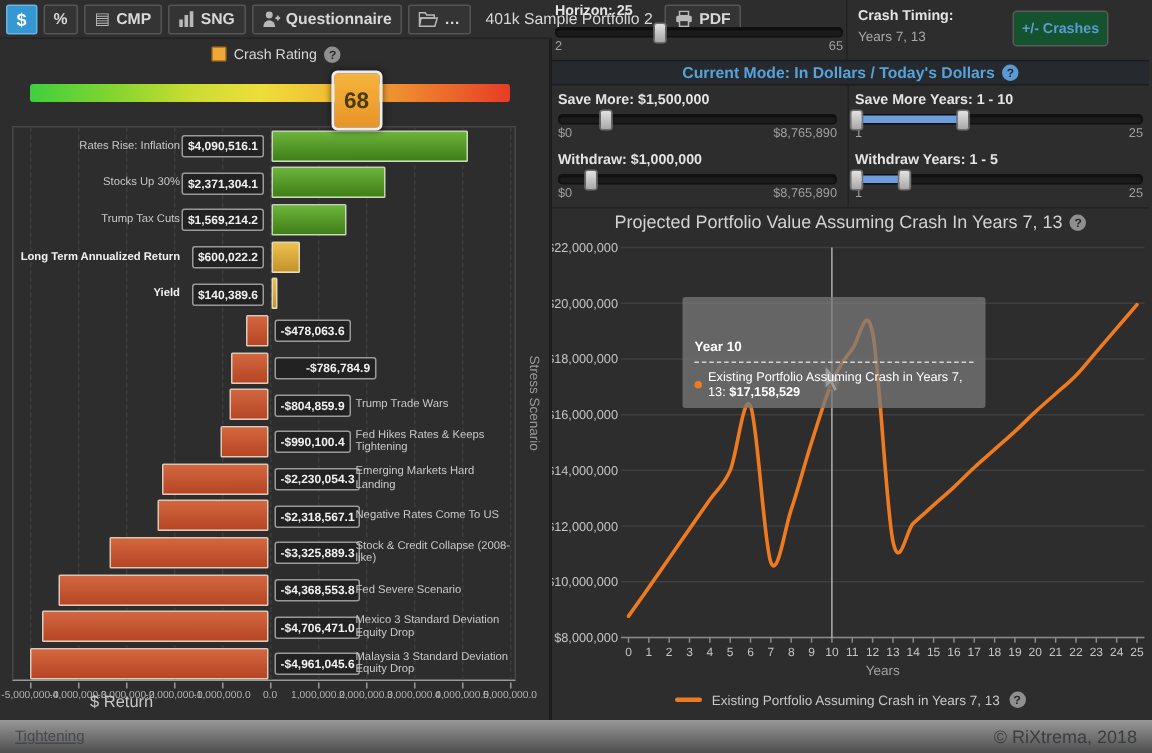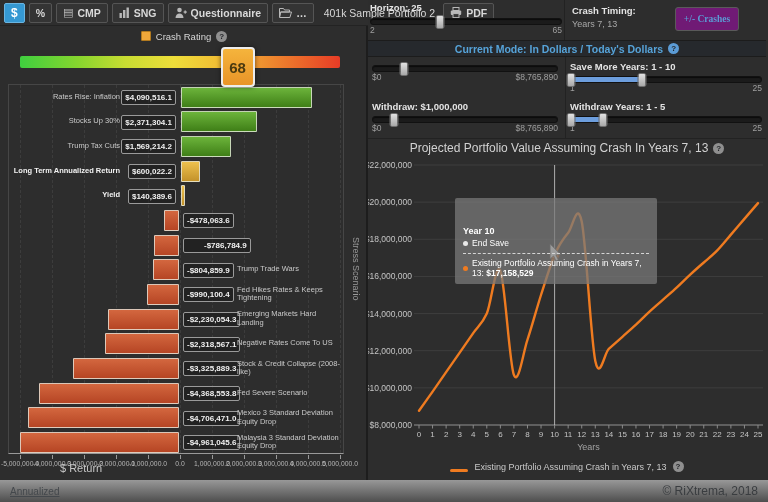--- a/index.html
+++ b/index.html
@@ -62,39 +62,39 @@
   .ctl-label { font-size:9.5px; color:#e4e4e4; font-weight:bold; white-space:nowrap; }
   .minmax { display:flex; justify-content:space-between; font-size:8.5px; color:#9f9f9f; }
   .track { position:relative; height:7px; background:#1b1b1b; border:1px solid #111;
     border-radius:3px; box-shadow:inset 0 1px 1px rgba(0,0,0,.6); }
   .thumb { position:absolute; top:-4px; width:9px; height:14px; border-radius:2.5px;
     background:linear-gradient(#e2e2e2,#a8a8a8); border:1px solid #6f6f6f; transform:translateX(-50%); z-index:2; }
   .range-fill { position:absolute; top:0; height:100%; background:#6d9edd; border-radius:2px; }
   .divider-v { position:absolute; top:0; width:1px; background:#222; }
   .divider-h { position:absolute; left:0; width:398px; height:1px; background:#222; }
   .crashes-btn { position:absolute; left:307px; top:7px; width:64px; height:24px;
-    border:1px solid #5a5a5a; border-radius:3px; background:#701a75; color:#5b9bd5;
-    font-size:9.5px; font-weight:bold; display:flex; align-items:center; justify-content:center;font-family:Liberation Serif, serif; }
+    border:1px solid #5a5a5a; border-radius:3px; background:#14532d; color:#5b9bd5;
+    font-size:9.5px; font-weight:bold; display:flex; align-items:center; justify-content:center; }
   .mode-bar { position:absolute; left:0; top:40px; width:398px; height:17px;
     background:#26292d; border-top:1px solid #1c1c1c; border-bottom:1px solid #1c1c1c;
     display:flex; align-items:center; justify-content:center; gap:5px;
     color:#56a3d9; font-size:10.5px; font-weight:bold; }
 
   
   .chart-title { position:absolute; left:0; top:141px; width:398px; display:flex;
     align-items:center; justify-content:center; gap:5px; font-size:12px; color:#d2d2d2; }
   #line-svg { position:absolute; left:0; top:140px; }
   .tooltip { position:absolute; left:87px; top:198px; width:202px; padding:5px 8px 6px;
     background:rgba(122,122,122,.74); border-radius:2px; font-size:8.5px; color:#fff; z-index:4; }
   .tooltip .tt-year { font-weight:bold; font-size:9px; margin-bottom:2px;margin-top:23px; }
   .tt-line { display:flex; align-items:center; gap:4px; }
   .dot { width:5px; height:5px; border-radius:50%; flex:0 0 auto; }
   .tt-div { border-top:1px dashed #d5d5d5; margin:5px 0 4px; }
   .legend { position:absolute; left:0; top:461px; width:398px; display:flex;
-    align-items:flex-end; justify-content:center; gap:6px; font-size:9px; color:#c8c8c8; }
+    align-items:center; justify-content:center; gap:6px; font-size:9px; color:#c8c8c8; }
   .legend-dash { width:18px; height:3px; border-radius:2px; }
 
   
   .footer { width:768px; height:22px; background:linear-gradient(#989898,#4e4e4e);
     display:flex; align-items:center; justify-content:space-between; padding:0 10px; }
   .footer a { color:#44484c; font-size:10px; text-decoration:underline; }
   .footer .copy { color:#3a3d40; font-size:12px; }
 </style>
 </head>
 <body>
@@ -266,20 +266,22 @@
       <div style="font-size:9px;color:#a8a8a8;margin-top:3px;">Years 7, 13</div>
     </div>
     <button class="crashes-btn">+/- Crashes</button>
 
     <div class="mode-bar">
       <span>Current Mode: In Dollars / Today's Dollars</span>
       <span class="help blue">?</span>
     </div>
 
     <div class="cell" style="left:4px;top:61px;width:186px;">
+      <div class="ctl-label"><span>Save More:</span>
+        <span>$1,500,000</span></div>
       <div class="track" id="savemore-track" style="margin-top:4px;">
         <div class="thumb" id="savemore-thumb" style="left: 17.1118%;"></div>
       </div>
       <div class="minmax">
           <span>$0</span>
         <span>$8,765,890</span>
         </div>
     </div>
     <div class="cell" style="left:202px;top:61px;width:192px;">
       <div class="ctl-label"><span>Save More Years:</span>
@@ -397,36 +399,32 @@
         <text x="390" y="297" text-anchor="middle" fill="#c4c4c4" font-size="8">25</text>
         <text x="220.5" y="310" text-anchor="middle" fill="#a2a2a2" font-size="9">Years</text>
         <line x1="186.6" y1="25" x2="186.6" y2="285" stroke="#cfcfcf" stroke-width="0.8"></line>
         <path d="M51,270.77632857142856C53.3,267.6 60.0,258.0 64.6,251.6C69.1,245.1 73.6,238.6 78.1,232.1C82.6,225.6 87.2,219.1 91.7,212.6C96.2,206.1 100.7,199.6 105.2,193.1C109.8,186.6 114.3,183.9 118.8,173.6C123.3,163.2 127.8,120.6 132.4,130.9C136.9,141.1 141.4,223.4 145.9,234.9C150.4,246.3 155.0,212.9 159.5,199.6C164.0,186.3 168.5,169.1 173.0,155.0C177.6,140.9 182.1,125.3 186.6,114.9C191.1,104.5 195.6,98.3 200.2,92.8C204.7,87.2 209.2,60.3 213.7,81.6C218.2,103.0 222.8,199.7 227.3,220.9C231.8,242.1 236.3,212.9 240.8,208.9C245.4,204.8 249.9,200.8 254.4,196.8C258.9,192.8 263.4,188.9 268.0,184.7C272.5,180.5 277.0,175.9 281.5,171.7C286.0,167.5 290.6,163.7 295.1,159.6C299.6,155.6 304.1,151.8 308.6,147.6C313.2,143.4 317.7,138.7 322.2,134.6C326.7,130.4 331.2,126.5 335.8,122.5C340.3,118.5 344.8,115.1 349.3,110.4C353.8,105.8 358.4,99.9 362.9,94.6C367.4,89.4 371.9,84.1 376.4,78.9C381.0,73.6 387.7,65.7 390.0,63.1" fill="none" stroke="#ef7b20" stroke-width="2.4" stroke-linecap="round"></path>
         <circle cx="186.6" cy="114.91303285714287" r="4.2" fill="#ef7b20" stroke="#a34a12" stroke-width="1.5"></circle>
         <path d="M182.1,103.91303285714287 l0,15 l3.5,-3 l2.4,5 l2.3,-1.2 l-2.4,-4.8 l4.7,-0.5 z" fill="#fff" stroke="#444" stroke-width="0.7"></path>
       </svg>
 
     <div class="tooltip">
       <div class="tt-year">Year 10</div>
-      <div class="tt-line">
-          <span class="dot" style="background:#e8e8e8;"></span>
-        <span>End Save</span>
-        </div>
       <div class="tt-div"></div>
       <div class="tt-line">
           <span class="dot" style="background:#ef7b20;"></span>
         <span><span>Existing Portfolio Assuming Crash in Years 7, 13:</span>
         <b>$17,158,529</b></span>
         </div>
     </div>
 
     <div class="legend">
       <span class="legend-dash" id="legend-dash" style="background: rgb(239, 123, 32);"></span>
       <span>Existing Portfolio Assuming Crash in Years 7, 13</span>
       <span class="help">?</span>
     </div>
   </div>
 </div>
 
 <div class="footer">
-  <a href="#">Annualized</a>
+  <a href="#">Tightening</a>
   <span class="copy">© RiXtrema, 2018</span>
 </div>
 
 </body></html>

